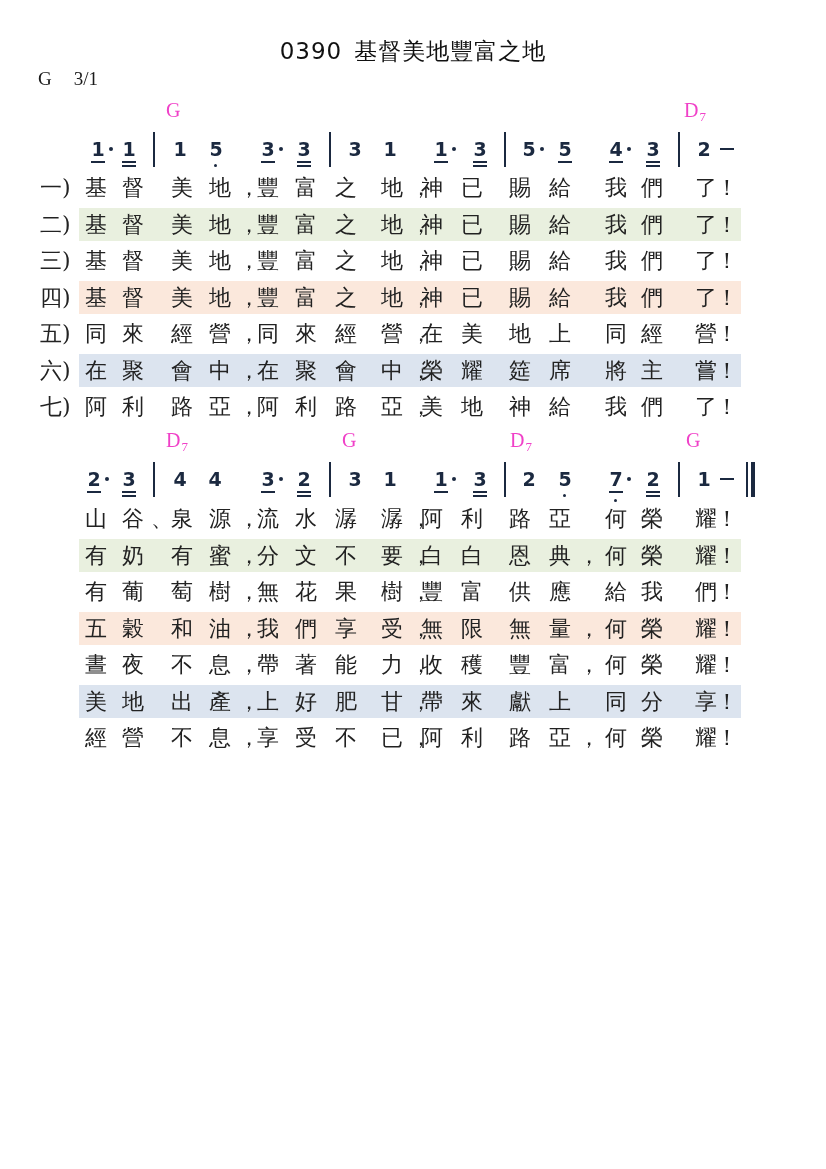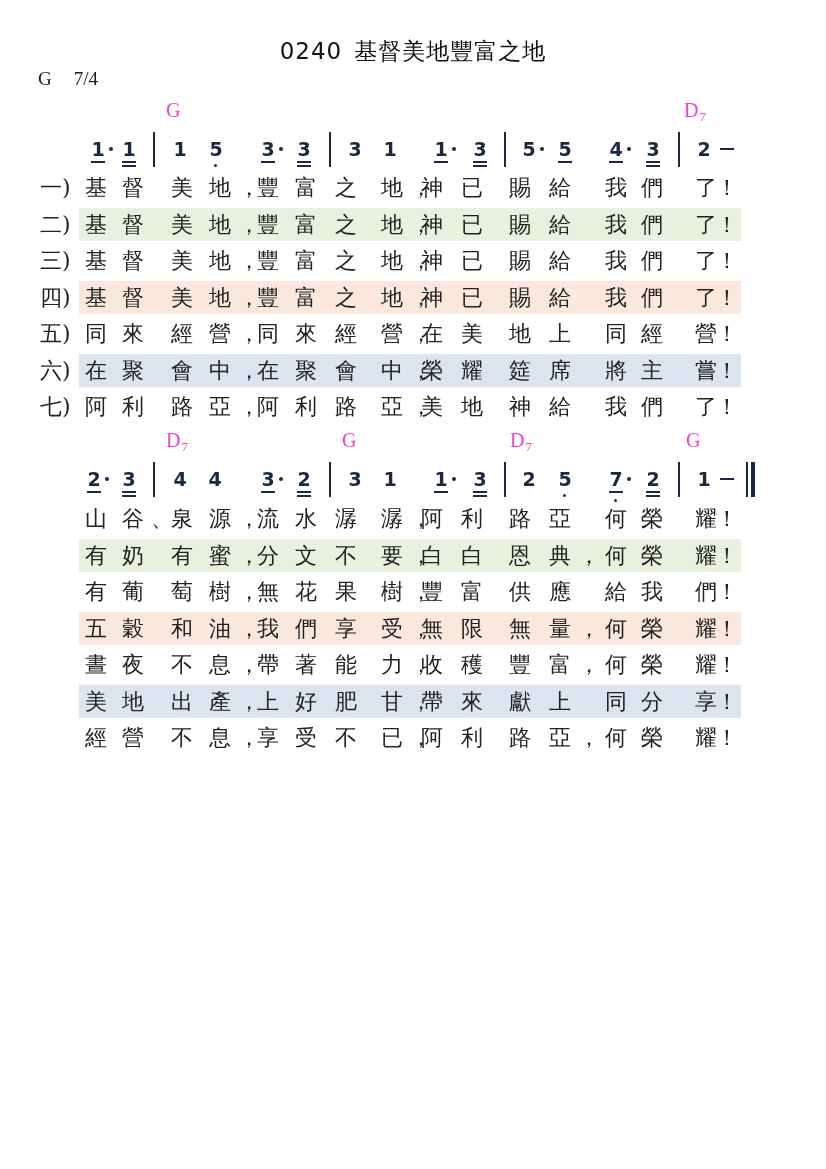--- a/index.html
+++ b/index.html
@@ -30,24 +30,24 @@
   .lyric-row { position:absolute; left:0; width:826px; height:36px; }
   .band { position:absolute; left:79px; width:662px; height:33px; top:1px; }
   .lyr { position:absolute; top:0; font-family:"DejaVu Serif", "Liberation Serif", serif;
          font-size:22px; line-height:36px; color:#222; }
   .lab { position:absolute; left:40px; top:0; font-size:22px; line-height:36px; color:#222; }
 </style>
 </head>
 <body>
 
 <div class="abs title">
-  <span class="num">0240</span><span>基督美地豐富之地</span>
+  <span class="num">0390</span><span>基督美地豐富之地</span>
 </div>
 <div class="abs key">
-  <span>G</span><span>7/4</span>
+  <span>G</span><span>3/1</span>
 </div>
 
 <div id="sys1-chords">
     <div class="abs chord" style="top: 100px; left: 166px;"><span>G</span></div>
     <div class="abs chord" style="top: 100px; left: 684px;"><span>D</span><sub>7</sub></div>
   </div>
 <div id="sys1-notes" class="abs notes" style="top:137px;left:0;width:826px;">
     <div class="note" style="left: 90px;"><span>1</span><span class="u1"></span></div>
     <div class="aug" style="left: 109px;"></div>
     <div class="note" style="left: 121px;"><span>1</span><span class="u1"></span><span class="u2"></span></div>

